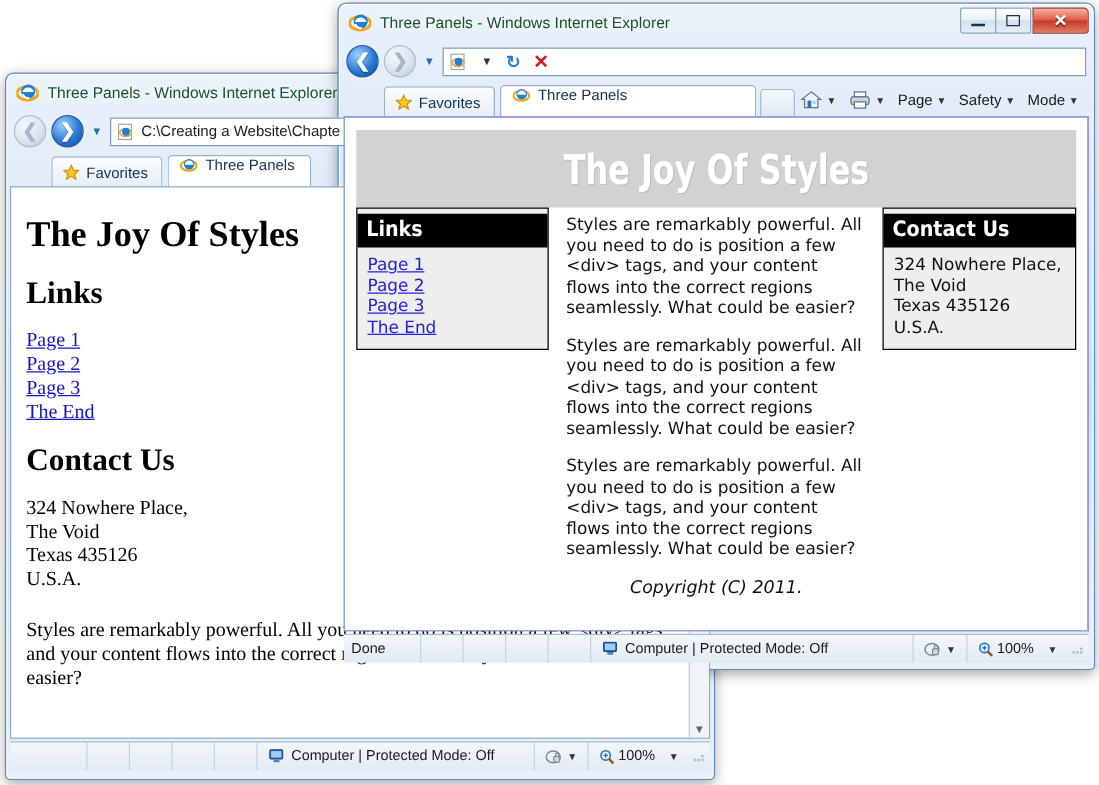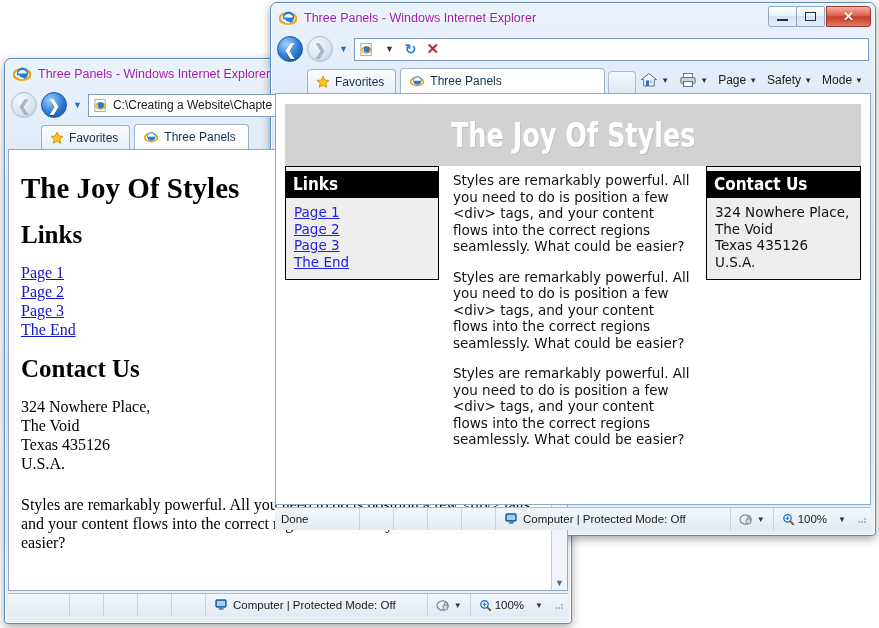--- a/index.html
+++ b/index.html
@@ -31,21 +31,21 @@
   .ie-window .inner { position: relative; z-index: 2; }
 
   .titlebar {
     height: 30px;
     display: flex; align-items: center;
     padding-left: 8px;
     position: relative;
   }
   .title-ie-icon { width:18px; height:18px; margin-right:7px; flex:0 0 auto; }
   .titlebar .ttl {
-    font-size: 12.5px; color: #a21caf;
+    font-size: 12.5px; color: #14532d;
     text-shadow: 0 0 4px #ffffff, 0 0 6px #ffffff;
     white-space: nowrap; overflow:hidden;
   }
   .wincontrols { position:absolute; right:4px; top:3px; display:flex; gap:0; }
   .winbtn {
     width: 29px; height: 21px;
     border: 1px solid #8ba7c4;
     background: linear-gradient(to bottom,#fdfefe 0%, #eaf1f8 45%, #d2e0ef 50%, #e6eff9 100%);
     display:flex; align-items:center; justify-content:center;
     margin-left: -1px;
@@ -91,21 +91,21 @@
   .tabrow { height: 28px; display:flex; align-items:flex-end; padding-left:8px; gap:0; position:relative; }
   .favbtn {
     height: 24px; display:flex; align-items:center; gap:5px;
     padding: 0 11px 0 8px;
     background: linear-gradient(to bottom,#fcfdfe,#e6eef8);
     border:1px solid #9ab2cc; border-bottom:none;
     border-radius: 4px 4px 0 0;
     font-size:12px; color:#11314f;margin-left:28px;
   }
   .tabitem {
-    height: 25px; display:flex; align-items:center; gap:6px;
+    height: 25px; display:flex; gap:6px;
     padding: 0 12px 0 9px; margin-left: 4px;
     background: #ffffff;
     border:1px solid #9ab2cc; border-bottom:none;
     border-radius: 4px 4px 0 0;
     font-size:12px; color:#11314f;
   }
   .newtab {
     height: 22px; width: 30px; margin-left:3px;
     background: linear-gradient(to bottom,#f4f8fc,#dfe9f5);
     border:1px solid #a9bdd2; border-bottom:none; border-radius:4px 4px 0 0;
@@ -421,28 +421,29 @@
                 <span>The Void</span><br>
                 <span>Texas 435126</span><br>
                 <span>U.S.A.</span>
               </div>
             </div>
 
             <div class="centercol">
               <p>Styles are remarkably powerful. All you need to do is position a few &lt;div&gt; tags, and your content flows into the correct regions seamlessly. What could be easier?</p>
               <p>Styles are remarkably powerful. All you need to do is position a few &lt;div&gt; tags, and your content flows into the correct regions seamlessly. What could be easier?</p>
               <p>Styles are remarkably powerful. All you need to do is position a few &lt;div&gt; tags, and your content flows into the correct regions seamlessly. What could be easier?</p>
+              <div class="copyright">Copyright (C) 2011.</div>
             </div>
 
           </div>
         </div>
       </div>
 
       <div class="statusbar" style="margin:2px 4px 0 4px;">
-        <div class="st-cell" style="width:85px;">Done</div>
+        <div class="st-cell" style="width:62px;">Done</div>
         <div class="st-cell" style="width:34px;"></div>
         <div class="st-cell" style="width:34px;"></div>
         <div class="st-cell" style="width:34px;"></div>
         <div class="st-cell" style="width:34px;"></div>
         <div class="st-zone">
           <svg width="14" height="12" viewBox="0 0 16 14">
             <rect x="2" y="1" width="12" height="8.5" rx="1" fill="#2a6fc0" stroke="#18456f"></rect>
             <rect x="3.2" y="2.2" width="9.6" height="6" fill="#9fcdf5"></rect>
             <rect x="5.5" y="10" width="5.5" height="2.6" fill="#4c83bd"></rect>
           </svg>

